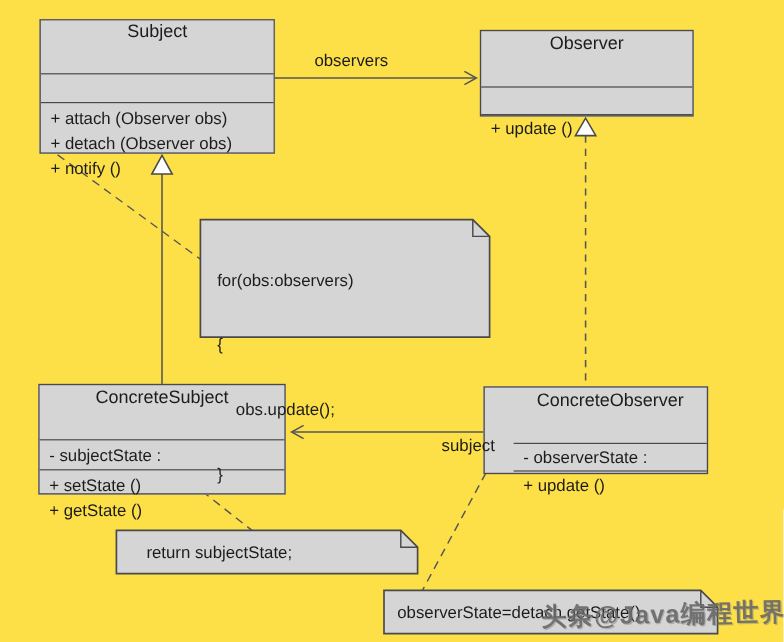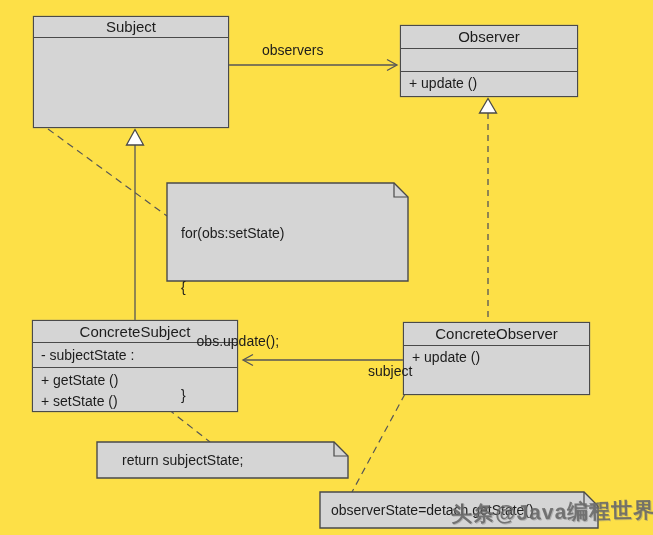--- a/index.html
+++ b/index.html
@@ -26,20 +26,21 @@
     font-size:15px;
     line-height:21px;
     position:relative;
   }
   .uml-attrs {
     border-top:1px solid #4a4a4a;
     font-size:14px;
     padding-left:8px;
     display:flex; align-items:center;
     box-sizing:border-box;
+    margin-top:24px;
   }
   .uml-methods {
     border-top:1px solid #4a4a4a;
     font-size:14px;
     padding:2px 0 0 8px;
     box-sizing:border-box;
   }
   .uml-methods .m { line-height:21px; white-space:pre; }
 
   
@@ -113,48 +114,54 @@
 
     <g>
       <circle cx="409" cy="32" r="3.5" fill="none" stroke="#4a4a4a" stroke-width="1.2"></circle>
       <line x1="413" y1="32" x2="420" y2="32" stroke="#4a4a4a" stroke-width="1.2"></line>
     </g>
   </svg>
 
   <div class="uml-class" style="left:33px; top:16px; width:196px; height:112px;">
     <div class="uml-title" style="height:20px; line-height:20px;">Subject</div>
     <div class="uml-attrs" style="height:24px;"></div>
+    <div class="uml-methods" style="height:66px;">
+      <div class="m">+ attach (Observer obs)</div>
+      <div class="m">+ detach (Observer obs)</div>
+      <div class="m">+ notify ()</div>
+    </div>
   </div>
 
   <div class="uml-class" style="left:400px; top:25px; width:178px; height:72px;">
     <div class="uml-title" style="height:22px; line-height:22px;">Observer</div>
     <div class="uml-attrs" style="height:23px;"></div>
     <div class="uml-methods" style="height:25px; padding-top:1px;">
       <div class="m">+ update ()</div>
     </div>
   </div>
 
   <div class="uml-class" style="left:32px; top:320px; width:206px; height:92px;">
     <div class="uml-title" style="height:21px; line-height:21px;">ConcreteSubject</div>
     <div class="uml-attrs" style="height:25px;">- subjectState :</div>
     <div class="uml-methods" style="height:44px;">
+      <div class="m">+ setState ()</div>
       <div class="m">+ getState ()</div>
-      <div class="m">+ setState ()</div>
     </div>
   </div>
 
-  <div class="uml-class" style="left:403px; top:322px; width:187px; height:73px;">
+  <div class="uml-class" style="left:403px; top:322px; width:187px; height:73px;padding-left:24px;">
     <div class="uml-title" style="height:22px; line-height:22px;">ConcreteObserver</div>
+    <div class="uml-attrs" style="height:23px;">- observerState :</div>
     <div class="uml-methods" style="height:26px; padding-top:1px;">
       <div class="m">+ update ()</div>
     </div>
   </div>
 
   <div class="note-text" style="left:181px; top:190px;">
-    <div class="ln">for(obs:setState)</div>
+    <div class="ln">for(obs:observers)</div>
     <div class="ln">{</div>
     <div class="ln">    obs.update();</div>
     <div class="ln">}</div>
   </div>
 
   <div class="note-text" style="left:122px; top:452px;">return subjectState;</div>
 
   <div class="note-text" style="left:331px; top:502px;">observerState=detach.getState()</div>
 
   <div class="edge-label" style="left:242px; top:42px;">observers</div>

